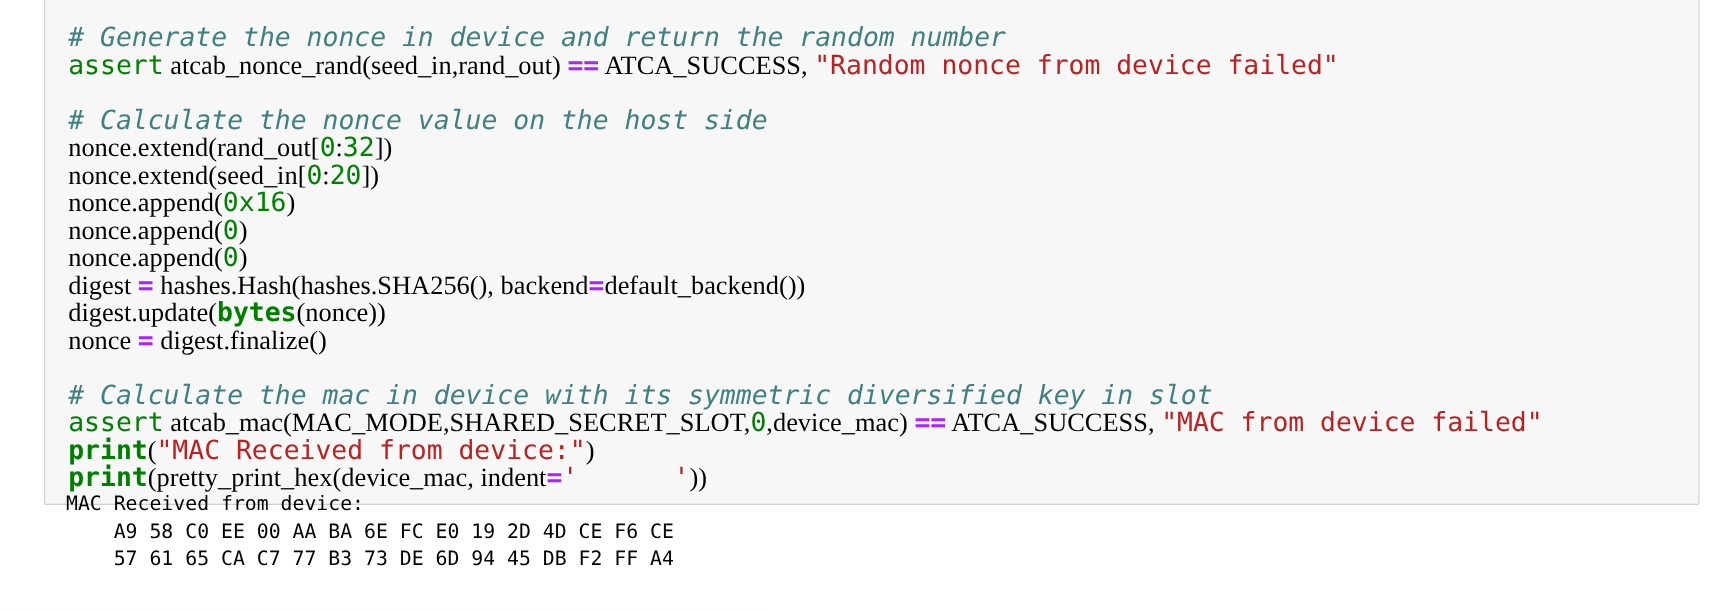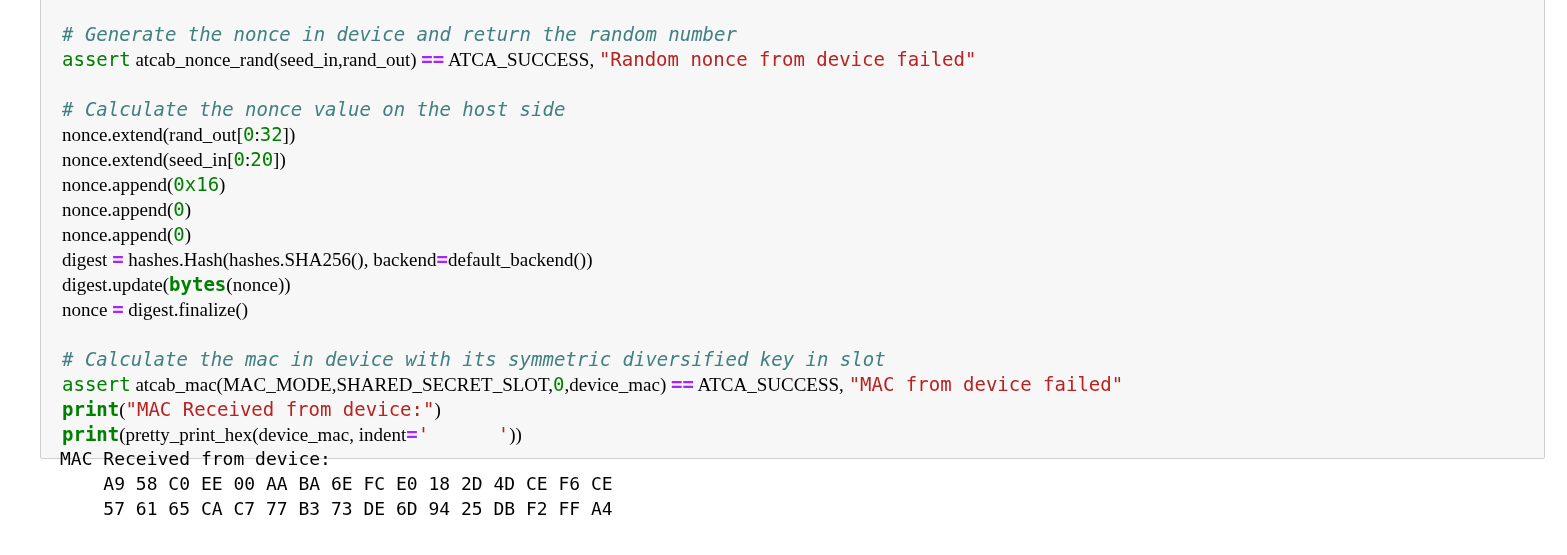--- a/index.html
+++ b/index.html
@@ -24,21 +24,21 @@
     height: 461px;
     box-sizing: border-box;
     background: var(--cell-bg, #f7f7f7);
     border: 1px solid var(--cell-border, #cfcfcf);
     border-radius: 2px;
   }
   .code {
     margin: 0;
     padding: 23px 8px 11px 21px;
     font-family: "DejaVu Sans Mono", "Liberation Mono", monospace;
-    font-size: 19px;
+    font-size: 24px;
     line-height: 25px;
     color: var(--c-text, #000000);
   }
   .cl {
     white-space: pre;
     height: 25px;
   }
   .tok-com { color: var(--c-comment, #408080); font-style: italic; }
   .tok-kw  { color: var(--c-keyword, #008000); font-weight: normal; }
   .tok-bi  { color: var(--c-builtin, #008000); font-weight: bold; }
@@ -64,17 +64,17 @@
 <body>
 
 <div class="notebook">
 
   <div class="cell">
     <pre class="code" id="code"><div class="cl"><span class="tok-com"># Generate the nonce in device and return the random number</span></div><div class="cl"><span class="tok-kw">assert</span><span class="tok-pl"> atcab_nonce_rand(seed_in,rand_out) </span><span class="tok-op">==</span><span class="tok-pl"> ATCA_SUCCESS, </span><span class="tok-str">"Random nonce from device failed"</span></div><div class="cl"> </div><div class="cl"><span class="tok-com"># Calculate the nonce value on the host side</span></div><div class="cl"><span class="tok-pl">nonce.extend(rand_out[</span><span class="tok-num">0</span><span class="tok-pl">:</span><span class="tok-num">32</span><span class="tok-pl">])</span></div><div class="cl"><span class="tok-pl">nonce.extend(seed_in[</span><span class="tok-num">0</span><span class="tok-pl">:</span><span class="tok-num">20</span><span class="tok-pl">])</span></div><div class="cl"><span class="tok-pl">nonce.append(</span><span class="tok-num">0x16</span><span class="tok-pl">)</span></div><div class="cl"><span class="tok-pl">nonce.append(</span><span class="tok-num">0</span><span class="tok-pl">)</span></div><div class="cl"><span class="tok-pl">nonce.append(</span><span class="tok-num">0</span><span class="tok-pl">)</span></div><div class="cl"><span class="tok-pl">digest </span><span class="tok-op">=</span><span class="tok-pl"> hashes.Hash(hashes.SHA256(), backend</span><span class="tok-op">=</span><span class="tok-pl">default_backend())</span></div><div class="cl"><span class="tok-pl">digest.update(</span><span class="tok-bi">bytes</span><span class="tok-pl">(nonce))</span></div><div class="cl"><span class="tok-pl">nonce </span><span class="tok-op">=</span><span class="tok-pl"> digest.finalize()</span></div><div class="cl"> </div><div class="cl"><span class="tok-com"># Calculate the mac in device with its symmetric diversified key in slot</span></div><div class="cl"><span class="tok-kw">assert</span><span class="tok-pl"> atcab_mac(MAC_MODE,SHARED_SECRET_SLOT,</span><span class="tok-num">0</span><span class="tok-pl">,device_mac) </span><span class="tok-op">==</span><span class="tok-pl"> ATCA_SUCCESS, </span><span class="tok-str">"MAC from device failed"</span></div><div class="cl"><span class="tok-bi">print</span><span class="tok-pl">(</span><span class="tok-str">"MAC Received from device:"</span><span class="tok-pl">)</span></div><div class="cl"><span class="tok-bi">print</span><span class="tok-pl">(pretty_print_hex(device_mac, indent</span><span class="tok-op">=</span><span class="tok-str">'      '</span><span class="tok-pl">))</span></div></pre>
   </div>
 
   <div class="output">
     <div class="ol">MAC Received from device:</div>
-    <div class="ol">    A9 58 C0 EE 00 AA BA 6E FC E0 18 2D 4D CE F6 CE</div>
-    <div class="ol">    57 61 65 CA C7 77 B3 73 DE 6D 94 25 DB F2 FF A4</div>
+    <div class="ol">    A9 58 C0 EE 00 AA BA 6E FC E0 19 2D 4D CE F6 CE</div>
+    <div class="ol">    57 61 65 CA C7 77 B3 73 DE 6D 94 45 DB F2 FF A4</div>
   </div>
 
 </div>
 
 </body></html>

